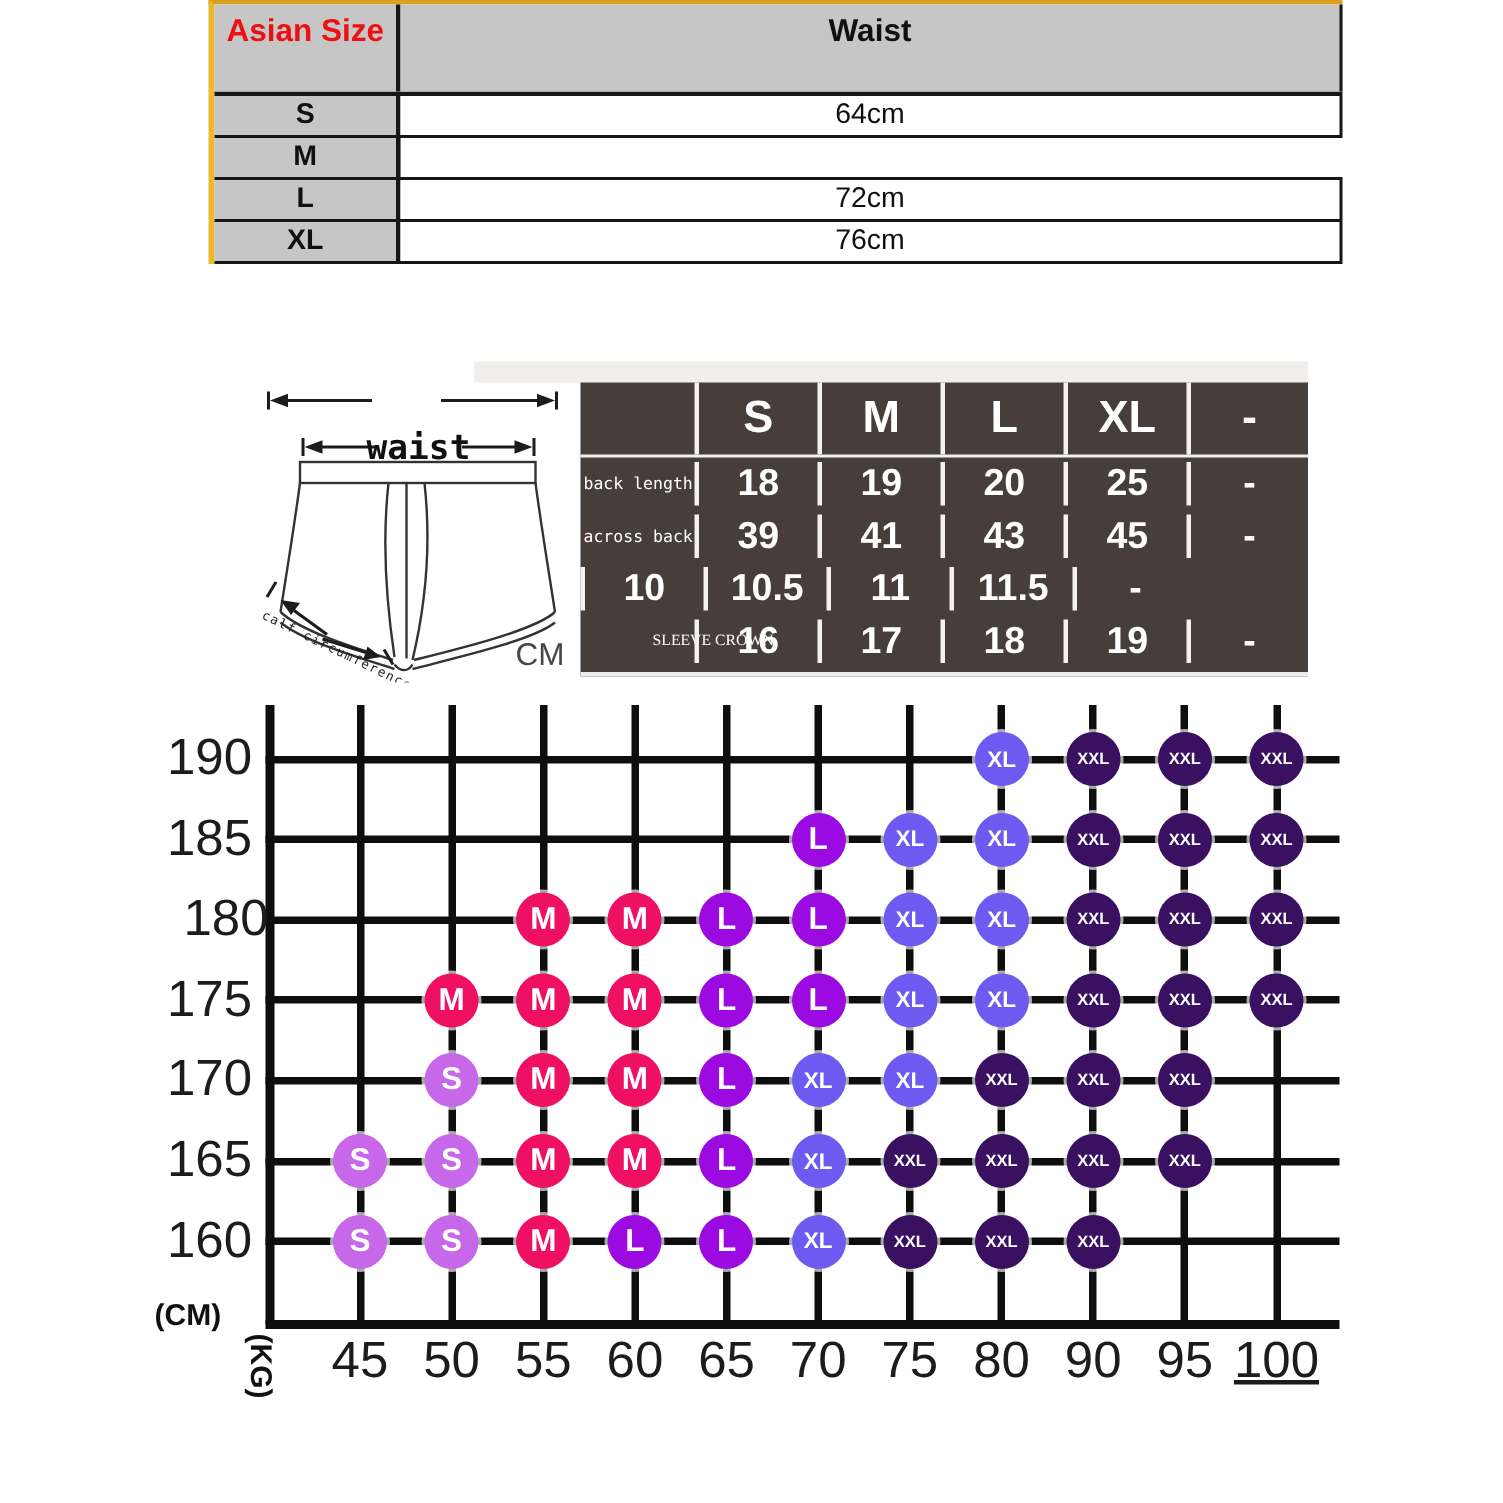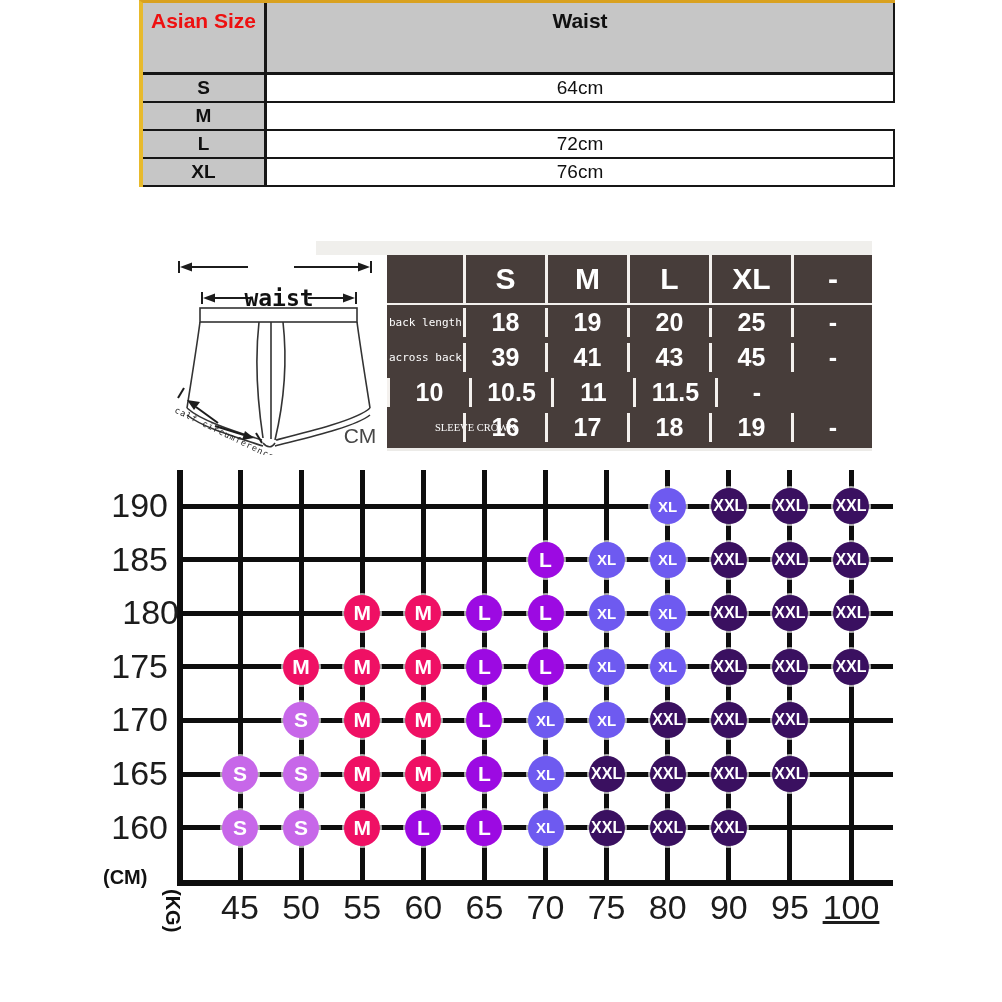--- a/index.html
+++ b/index.html
@@ -3,21 +3,21 @@
 <meta charset="utf-8">
 <style>
   html,body{margin:0;padding:0;background:#ffffff;}
   #page{position:relative;width:1002px;height:1002px;background:#ffffff;overflow:hidden;
         font-family:"Liberation Sans",sans-serif;}
 
   
   #top-table{position:absolute;left:139px;top:0;width:752px;
              border-top:3px solid #d9a11f;border-left:4px solid #e8ba2c;}
   .tt-row{display:flex;border-bottom:2px solid #161616;box-sizing:border-box;}
-  .tt-row.header{height:72px;border-bottom:3px solid #161616;}
+  .tt-row.header{height:61px;border-bottom:3px solid #161616;}
   .tt-row.data{height:28px;}
   .tt-left{width:124px;background:#c6c6c6;border-right:3px solid #161616;
            display:flex;align-items:center;justify-content:center;box-sizing:border-box;}
   .tt-right{flex:1;display:flex;align-items:center;justify-content:center;
             border-right:2px solid #161616;box-sizing:border-box;}
   .tt-row.header .tt-left,.tt-row.header .tt-right{background:#c6c6c6;align-items:flex-start;padding-top:6px;}
   .tt-row.data .tt-right{background:#ffffff;}
   .tt-size{font-weight:bold;font-size:19px;color:#101010;}
   .tt-waist-val{font-size:19px;color:#101010;}
   .tt-header-size{font-weight:bold;font-size:21px;color:#ee1010;}
@@ -60,21 +60,21 @@
   #chart{position:absolute;left:0;top:0;width:1002px;height:1002px;}
   .gline{position:absolute;background:#0e0e0e;}
   .ytick{position:absolute;width:75px;text-align:right;font-size:34px;color:#1c1c1c;}
   .xtick{position:absolute;width:92px;text-align:center;font-size:34px;color:#1c1c1c;}
   .axis-unit{position:absolute;font-weight:bold;font-size:20px;color:#111111;}
   .dot{position:absolute;width:36px;height:36px;border-radius:50%;display:flex;align-items:center;
        justify-content:center;color:#ffffff;font-weight:800;z-index:2;
        box-shadow:0 0 0 2px rgba(255,255,255,0.65);}
   .dot-S,.dot-M,.dot-L{font-size:21px;}
   .dot-XL{font-size:15px;}
-  .dot-XXL{font-size:16px;}
+  .dot-XXL{font-size:11px;}
 </style>
 </head>
 <body>
 
 <div id="page">
 
   <div id="top-table">
     <div class="tt-row header">
       <div class="tt-left">
         <span class="tt-header-size">Asian Size</span>

